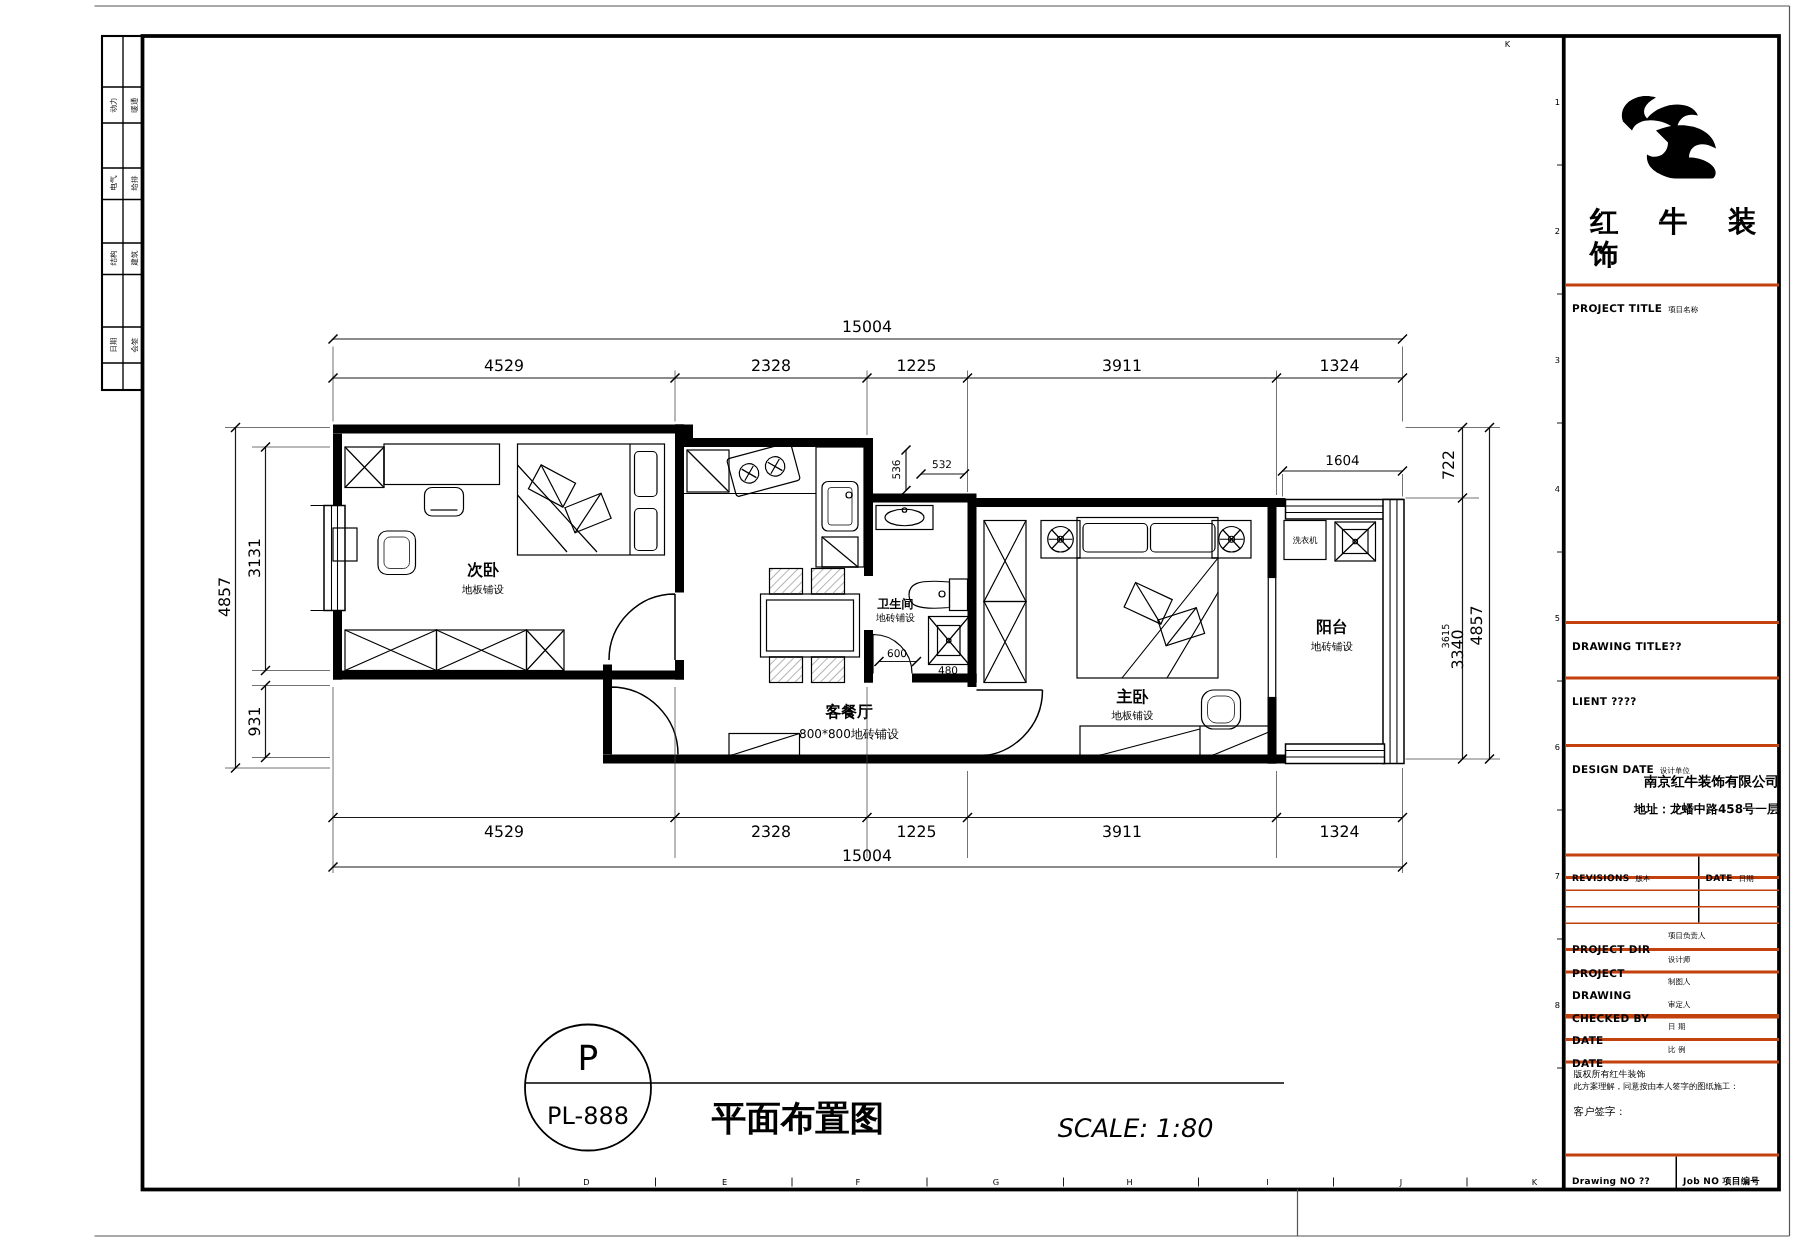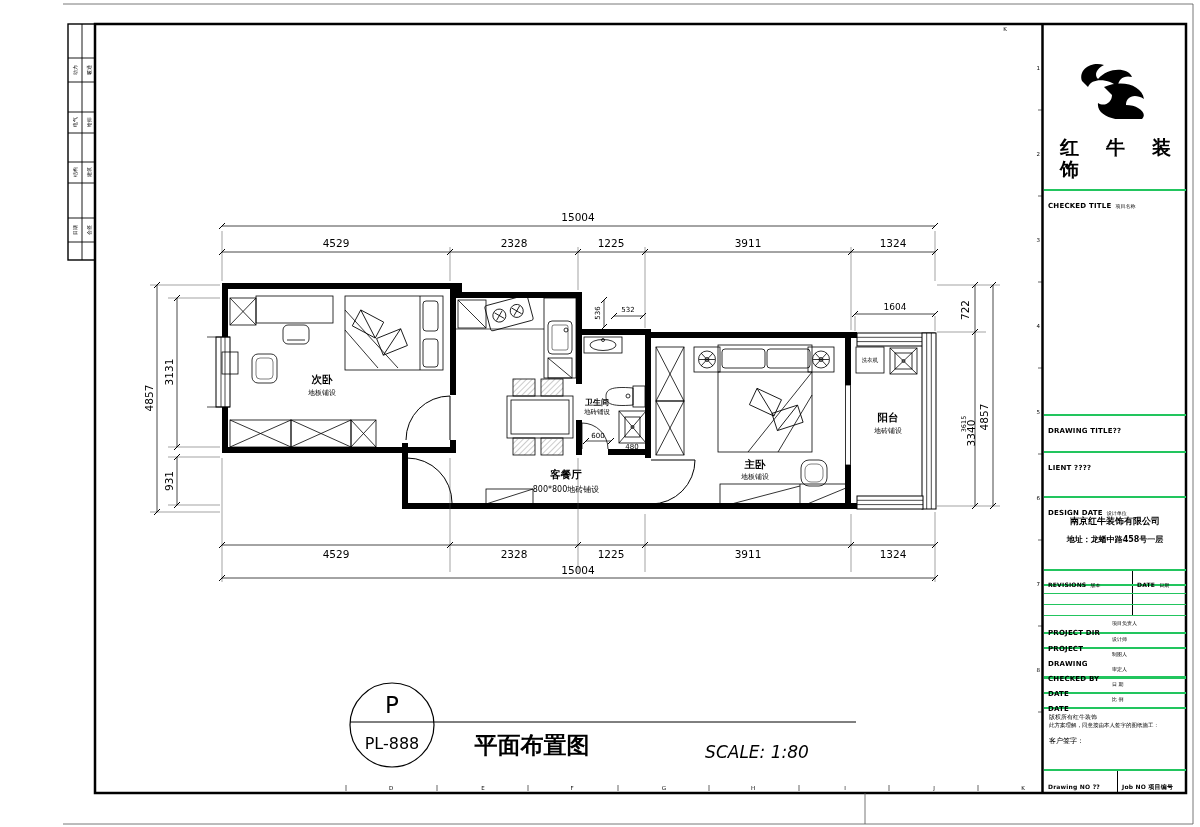--- a/index.html
+++ b/index.html
@@ -8,29 +8,29 @@
   .page svg{position:absolute;left:0;top:0;}
   svg text{font-family:"DejaVu Sans",sans-serif;fill:#000;}
   .dim{font-size:10.5px;}
   .dimS{font-size:7px;}
   .dimT{font-size:6.5px;}
   .room{font-size:10.5px;font-weight:bold;}
   .roomS{font-size:7px;}
   .coord{font-size:5.5px;}
   .strip{font-size:5px;}
   .tblock{position:absolute;left:1044px;top:25px;width:142px;height:767px;}
-  .sec{position:absolute;left:0;right:0;border-bottom:2px solid #22c55e;box-sizing:border-box;}
+  .sec{position:absolute;left:0;right:0;border-bottom:2px solid #c2410c;box-sizing:border-box;}
   .sec.thin{border-bottom-width:1.5px;}
   .sec.last{border-bottom:none;}
   .tb-en{font-size:7px;font-weight:bold;letter-spacing:.2px;}
   .tb-zh{font-size:5px;margin-left:4px;}
   .lbl{position:absolute;left:4px;top:2px;white-space:nowrap;}
   .cellR{position:absolute;left:88px;top:0;bottom:0;right:0;border-left:1.5px solid #000;}
   .cellR2{position:absolute;left:73px;top:0;bottom:0;right:0;border-left:1.5px solid #000;}
-  .firmline{position:absolute;left:0;right:0;text-align:center;font-weight:bold;white-space:nowrap;}
+  .firmline{position:absolute;left:0;right:0;text-align:right;font-weight:bold;white-space:nowrap;}
   .brand1{position:absolute;left:16px;top:110px;font-size:19px;font-weight:bold;letter-spacing:27px;white-space:nowrap;}
   .brand2{position:absolute;left:16px;top:132px;font-size:19px;font-weight:bold;}
   .signln{position:absolute;left:5px;right:3px;font-size:6px;line-height:8px;white-space:nowrap;}
 </style>
 </head>
 <body>
 
 <div class="page">
 
 <svg width="1200" height="827" viewBox="0 0 1200 827">
@@ -378,21 +378,21 @@
   <div class="sec" style="top:0;height:166px">
     <svg width="82" height="58" style="position:absolute;left:30px;top:36px" viewBox="0 0 82 58">
       <path d="M8,20C4,8 18,0 30,4C22,8 20,14 24,18C34,6 54,6 58,16C50,14 44,18 44,26C36,18 18,16 14,26Z" fill="#000"></path>
       <path d="M30,26C48,18 68,24 70,38C60,32 52,36 52,44C64,44 74,52 68,58C52,62 22,58 24,42C30,46 38,42 38,34Z" fill="#000"></path>
     </svg>
     <div class="brand1">红牛装</div>
     <div class="brand2">饰</div>
   </div>
 
   <div class="sec" style="top:166px;height:225px">
-    <div class="lbl"><span class="tb-en">CHECKED TITLE</span><span class="tb-zh">项目名称</span></div>
+    <div class="lbl"><span class="tb-en">PROJECT TITLE</span><span class="tb-zh">项目名称</span></div>
   </div>
 
   <div class="sec" style="top:391px;height:37px">
     <div class="lbl"><span class="tb-en">DRAWING TITLE??</span></div>
   </div>
 
   <div class="sec" style="top:428px;height:45px">
     <div class="lbl"><span class="tb-en">LIENT ????</span></div>
   </div>
 

